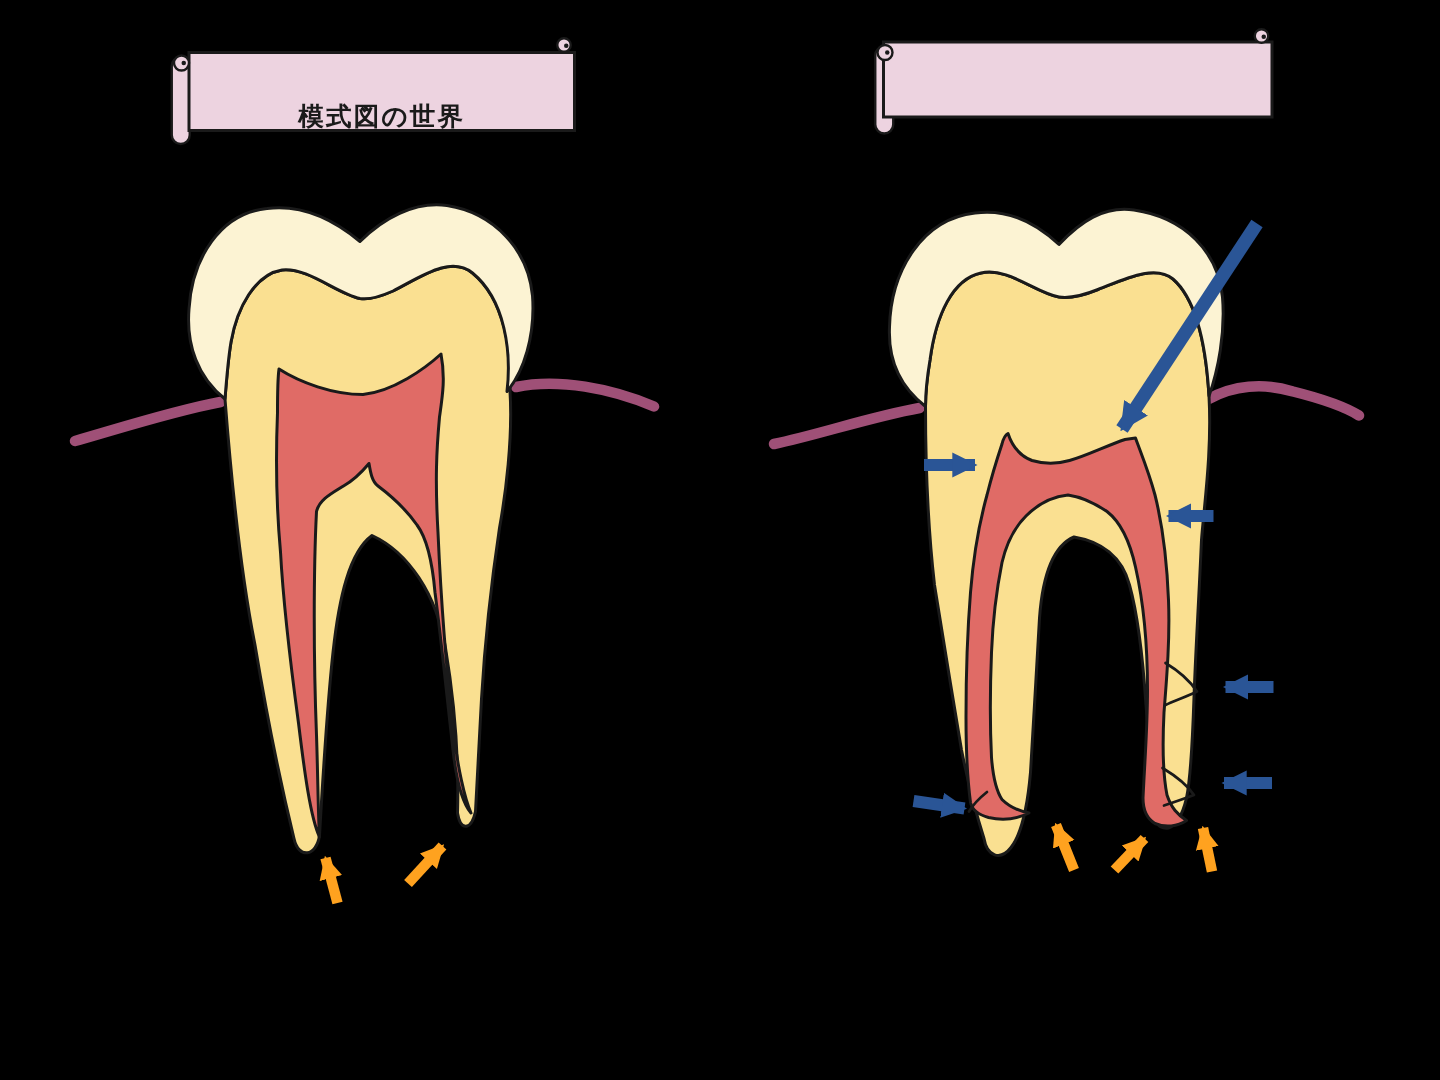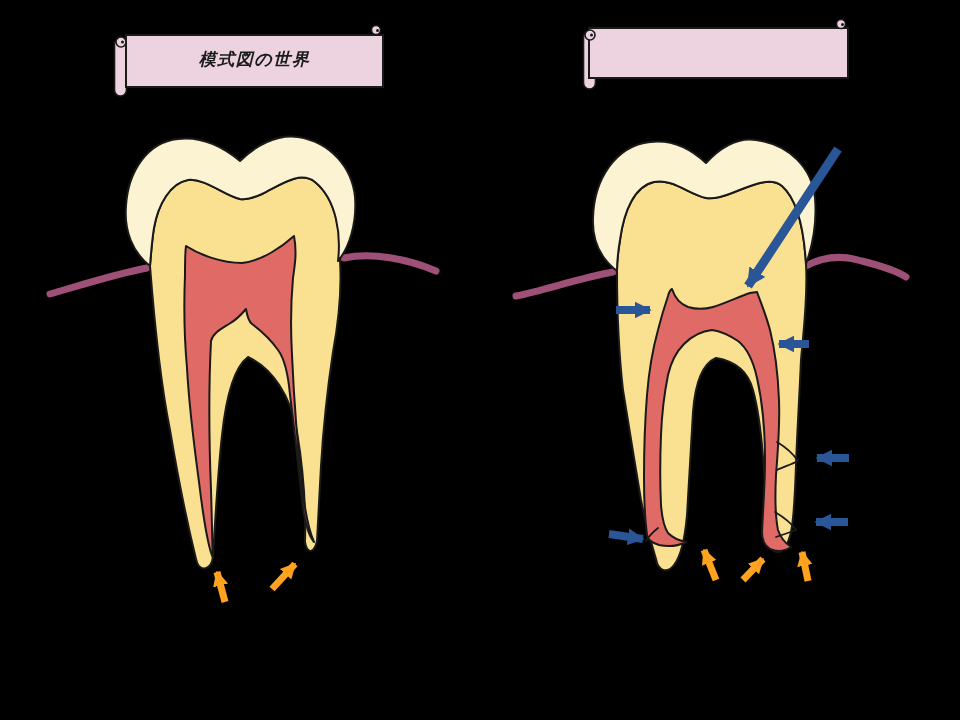--- a/index.html
+++ b/index.html
@@ -34,21 +34,21 @@
   .detail{fill:none;stroke:var(--outline);stroke-width:1.8;stroke-linecap:round;stroke-linejoin:round;}
   .arrow-orange{stroke:var(--orange_arrow);stroke-width:7;fill:none;}
   .arrow-blue{stroke:var(--blue_arrow);stroke-width:8;fill:none;}
   .arrow-blue-long{stroke:var(--blue_arrow);stroke-width:9;fill:none;}
   .head-orange{fill:var(--orange_arrow);}
   .head-blue{fill:var(--blue_arrow);}
   .banner-label{
     position:absolute;display:flex;align-items:center;justify-content:center;
     color:var(--banner_text);font-weight:bold;font-size:17px;letter-spacing:1.5px;
   }
-  .banner-label.left{left:126px;top:33px;width:257px;height:52px;font-style:italic;}
+  .banner-label.left{left:126px;top:51px;width:257px;height:52px;}
   .banner-label.right{left:589px;top:28px;width:259px;height:50px;}
 </style>
 </head>
 <body>
 
 <div class="stage">
 
   <svg width="960" height="720" viewBox="0 0 960 720">
     <defs>
       <marker id="mh-orange" viewBox="0 0 10 10" refX="9" refY="5" markerWidth="2.2" markerHeight="2.6" orient="auto" markerUnits="strokeWidth">

